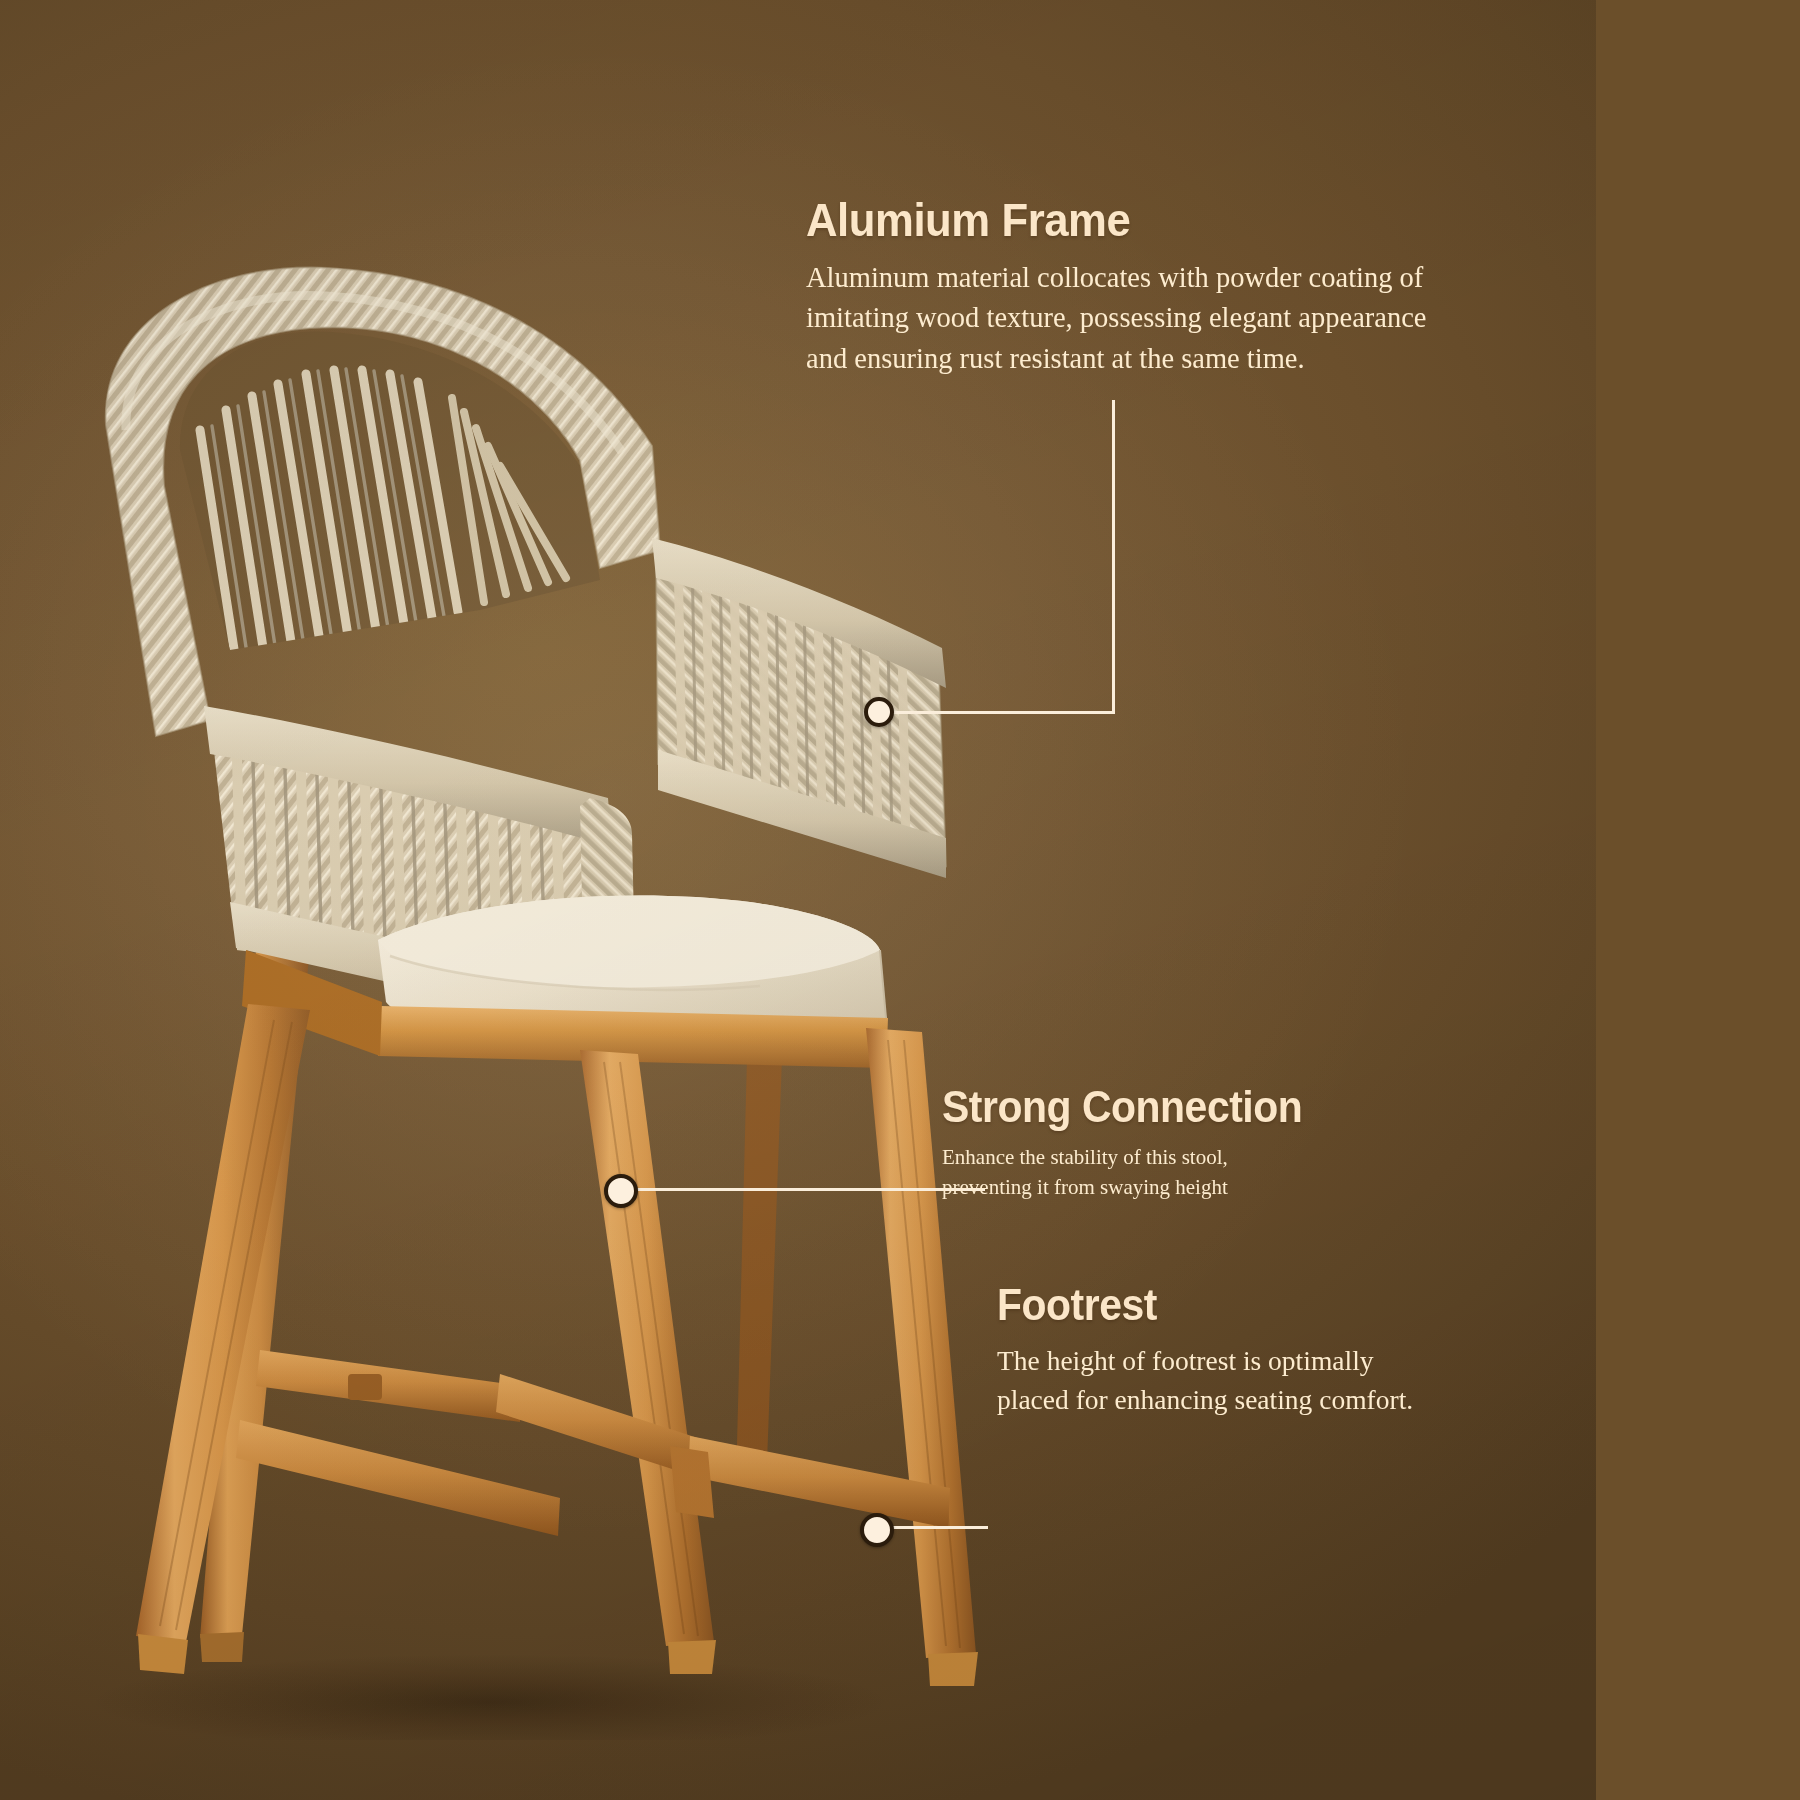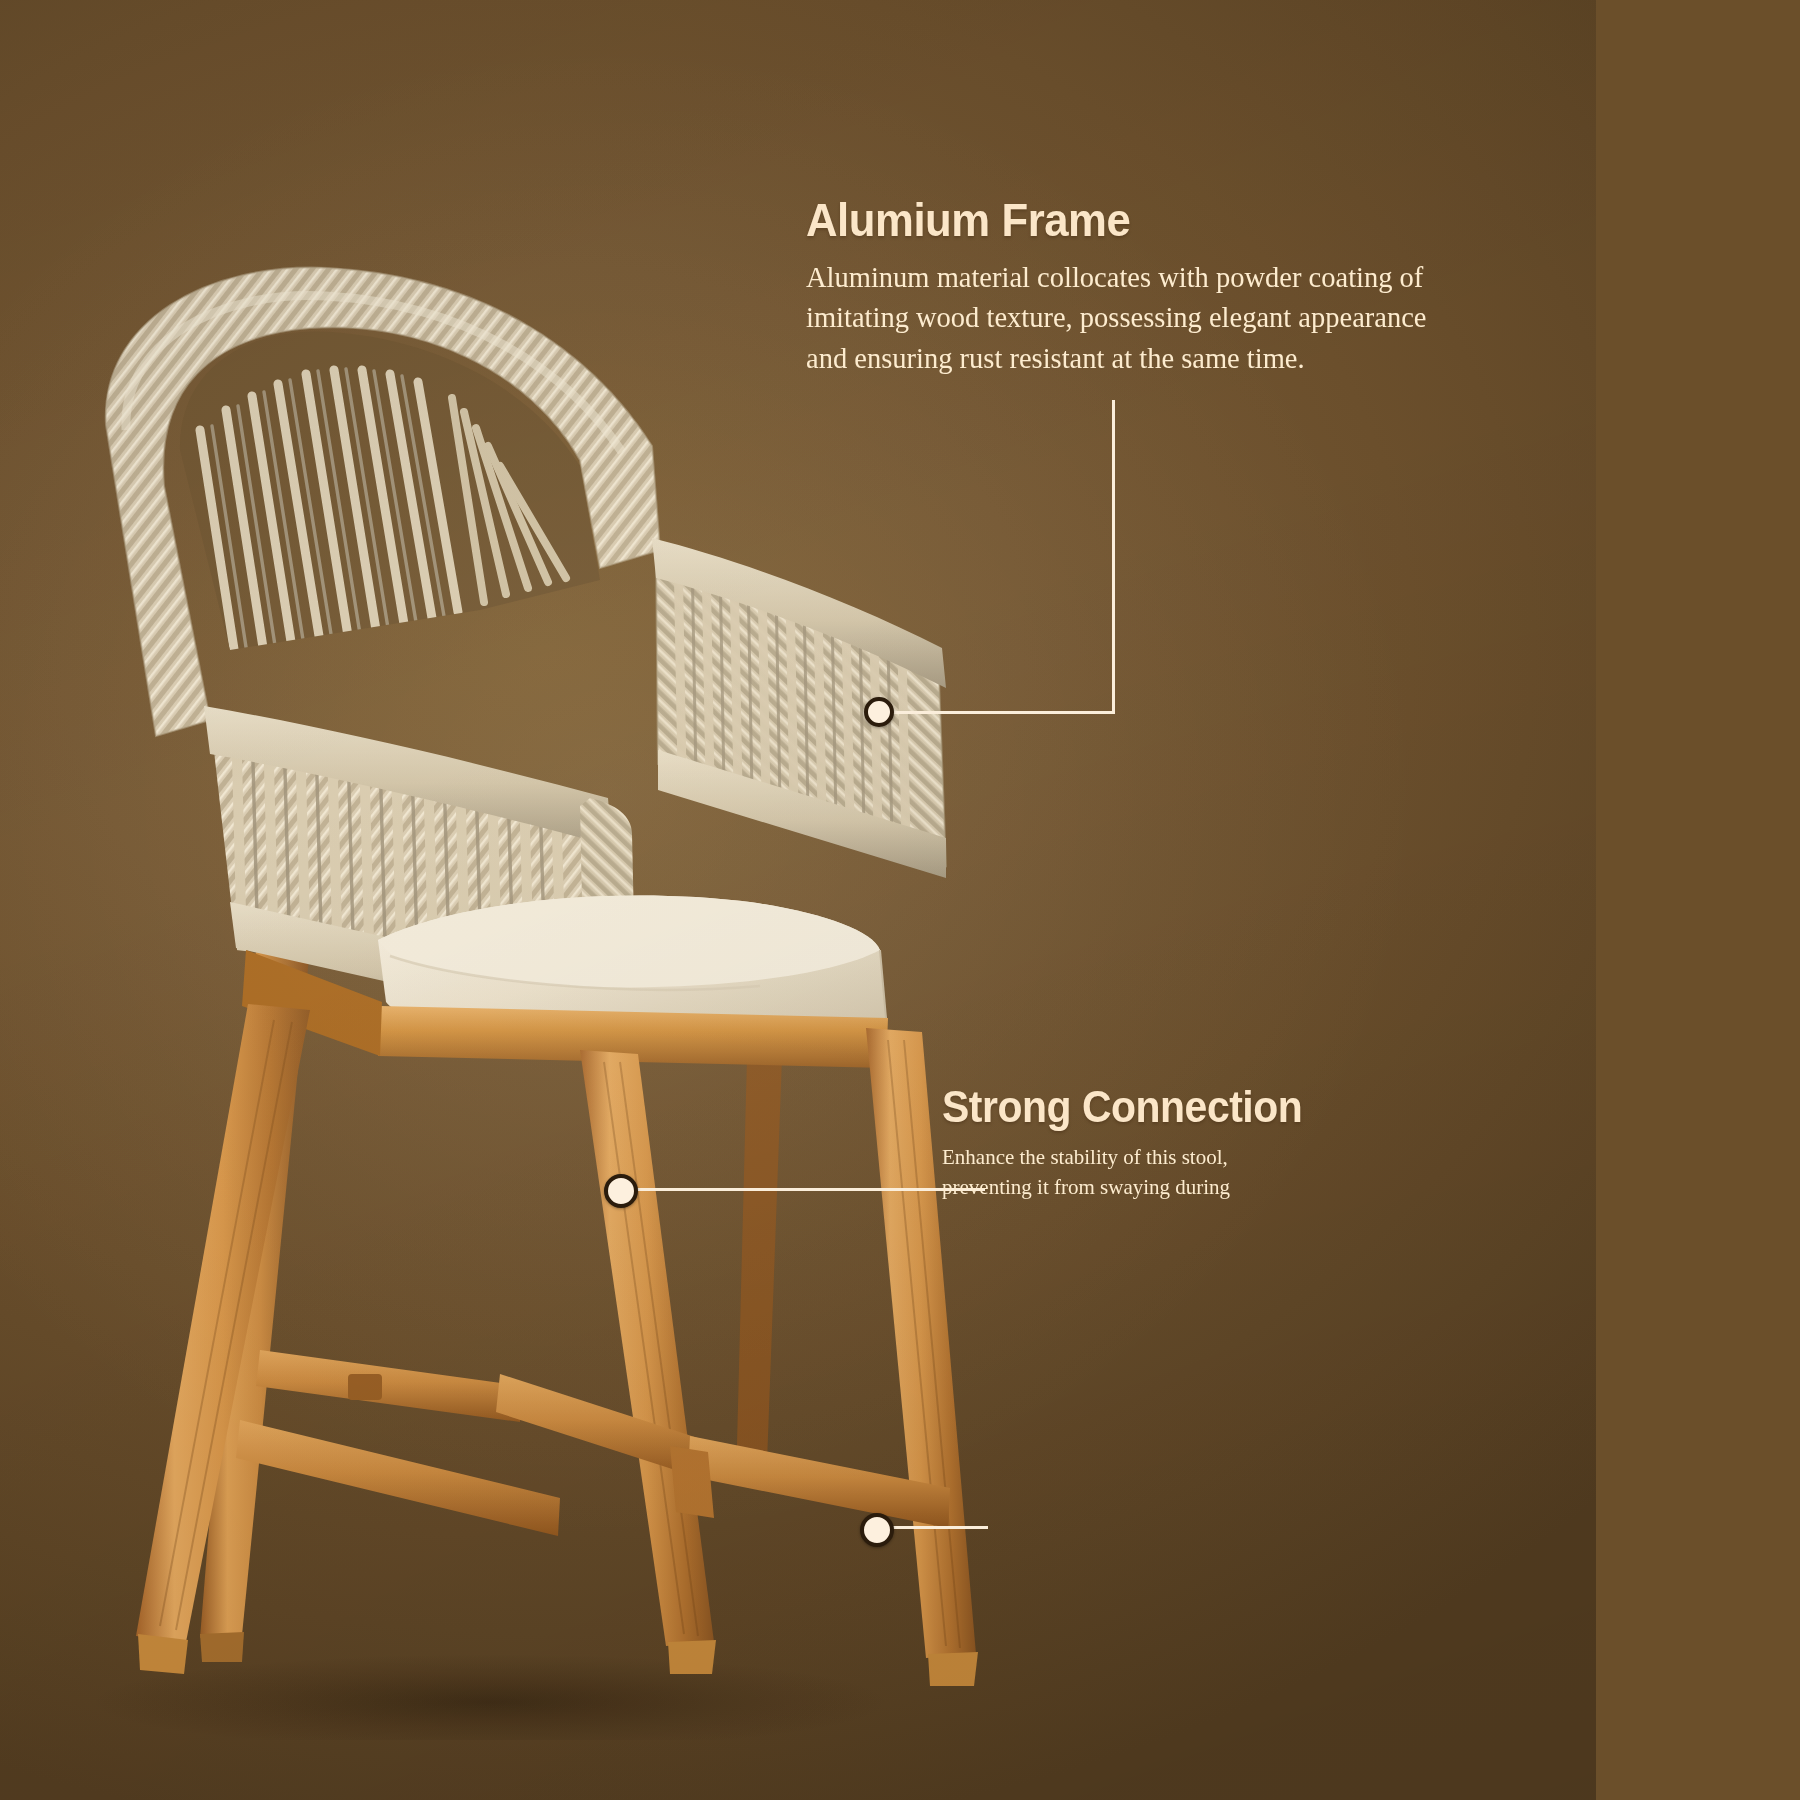--- a/index.html
+++ b/index.html
@@ -325,18 +325,25 @@
       <div>Aluminum material collocates with powder coating of</div>
       <div>imitating wood texture, possessing elegant appearance</div>
       <div>and ensuring rust resistant at the same time.</div>
     </div>
   </div>
 
   <div class="callout" id="callout-connection">
     <div class="c-title">Strong Connection</div>
     <div class="c-body">
       <div>Enhance the stability of this stool,</div>
-      <div>preventing it from swaying during</div>
+      <div>preventing it from swaying height</div>
     </div>
   </div>
 
+  <div class="callout" id="callout-footrest">
+    <div class="c-title">Footrest</div>
+    <div class="c-body">
+      <div>The height of footrest is optimally</div>
+      <div>placed for enhancing seating comfort.</div>
+    </div>
+  </div>
 
 </div>
 
 </body></html>

